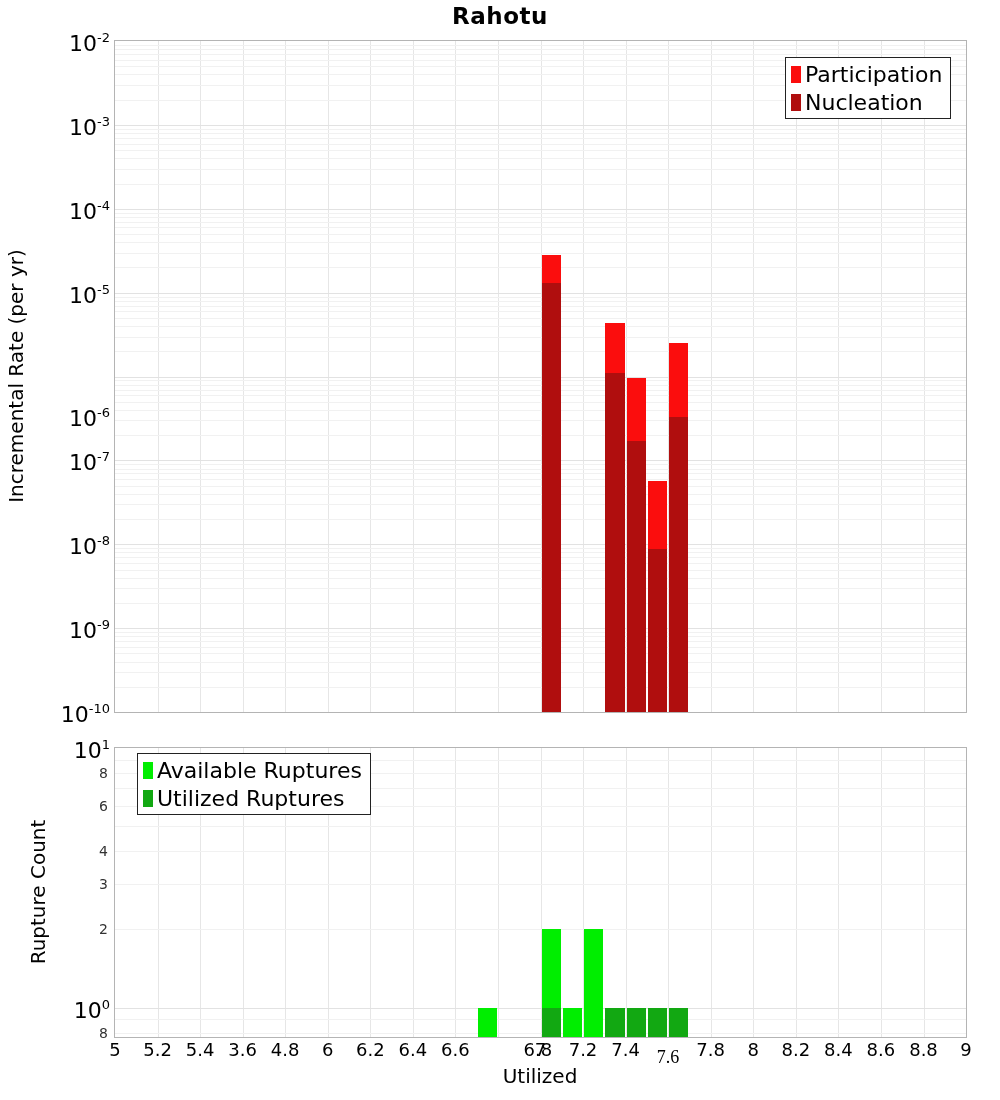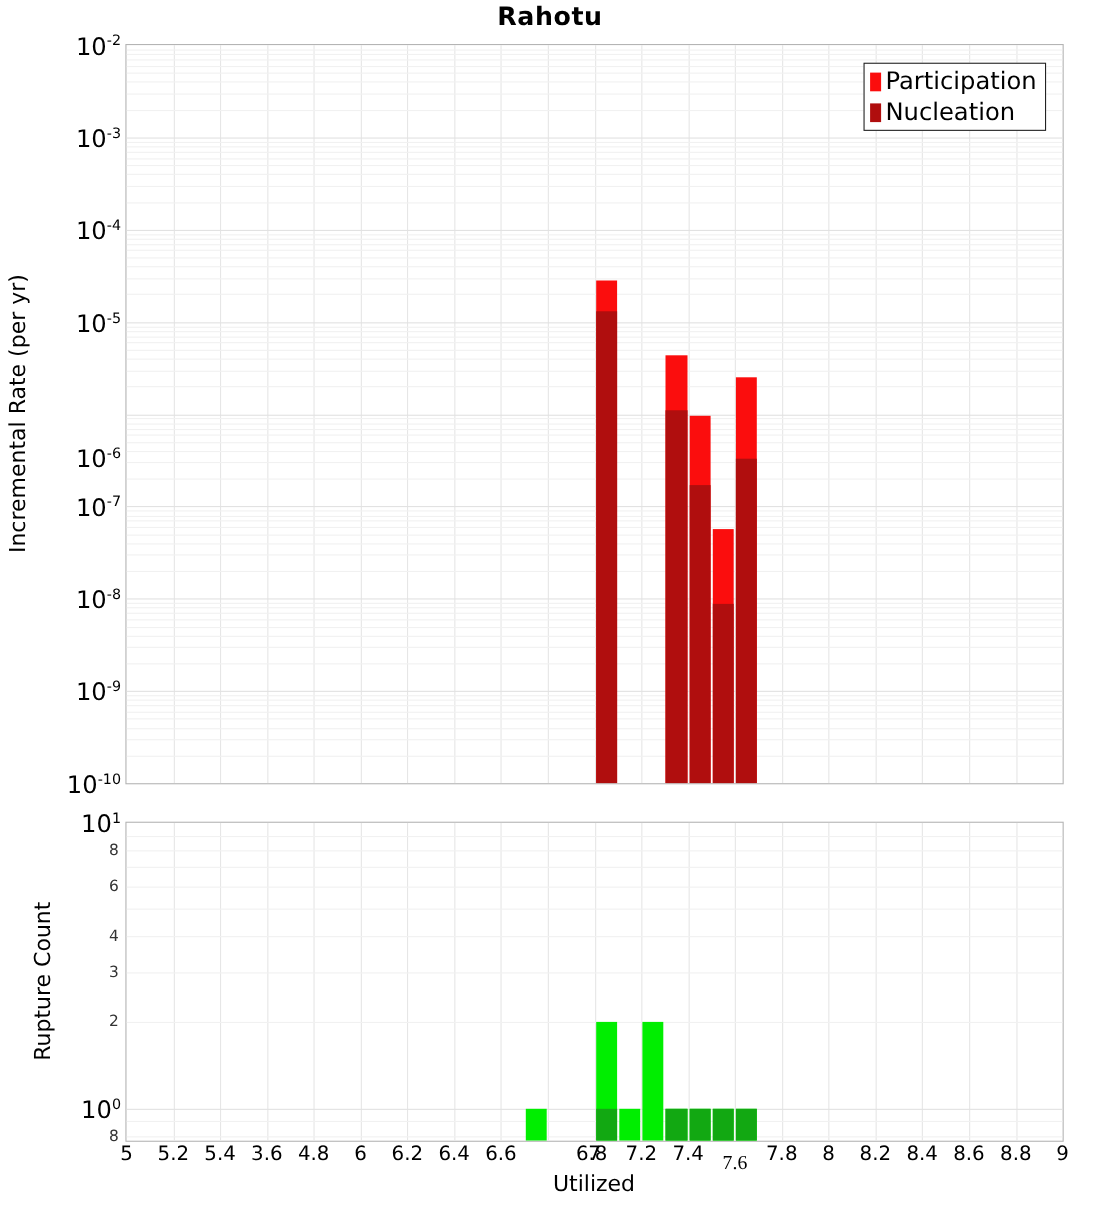--- a/index.html
+++ b/index.html
@@ -210,20 +210,30 @@
     <div class="legend-row">
       <span class="swatch" style="background: rgb(251, 13, 13);"></span>
       <span>Participation</span>
     </div>
     <div class="legend-row">
       <span class="swatch" style="background: rgb(176, 14, 14);"></span>
       <span>Nucleation</span>
     </div>
   </div>
 
+  <div class="legend" style="left:137px; top:753px;">
+    <div class="legend-row">
+      <span class="swatch" style="background: rgb(0, 238, 0);"></span>
+      <span>Available Ruptures</span>
+    </div>
+    <div class="legend-row">
+      <span class="swatch" style="background: rgb(18, 168, 18);"></span>
+      <span>Utilized Ruptures</span>
+    </div>
+  </div>
 
   <div id="ticks">
       <div class="ytick" style="right: 890px; top: 41px;">10<sup>-2</sup></div>
       <div class="ytick" style="right: 890px; top: 124.9px;">10<sup>-3</sup></div>
       <div class="ytick" style="right: 890px; top: 208.8px;">10<sup>-4</sup></div>
       <div class="ytick" style="right: 890px; top: 292.6px;">10<sup>-5</sup></div>
       <div class="ytick" style="right: 890px; top: 376.5px; margin-top: 39px;">10<sup>-6</sup></div>
       <div class="ytick" style="right: 890px; top: 460.4px;">10<sup>-7</sup></div>
       <div class="ytick" style="right: 890px; top: 544.3px;">10<sup>-8</sup></div>
       <div class="ytick" style="right: 890px; top: 628.1px;">10<sup>-9</sup></div>

